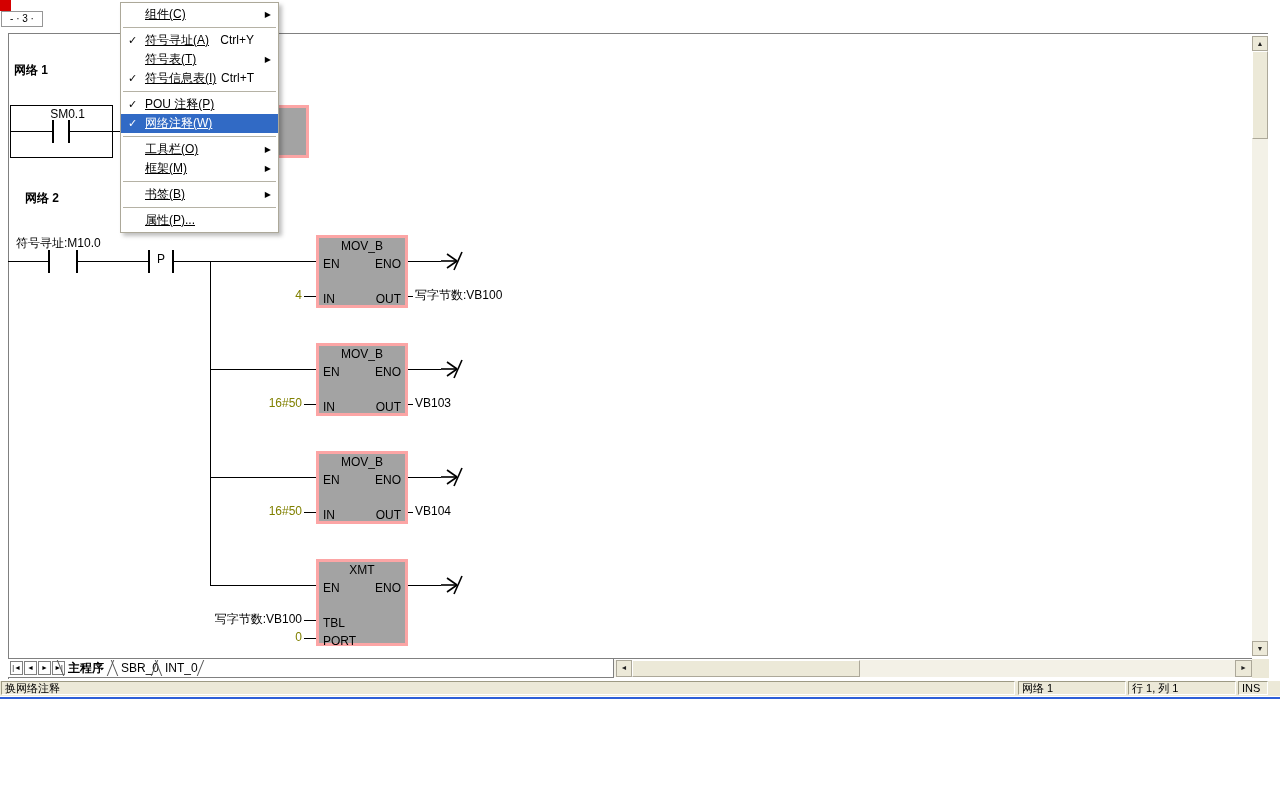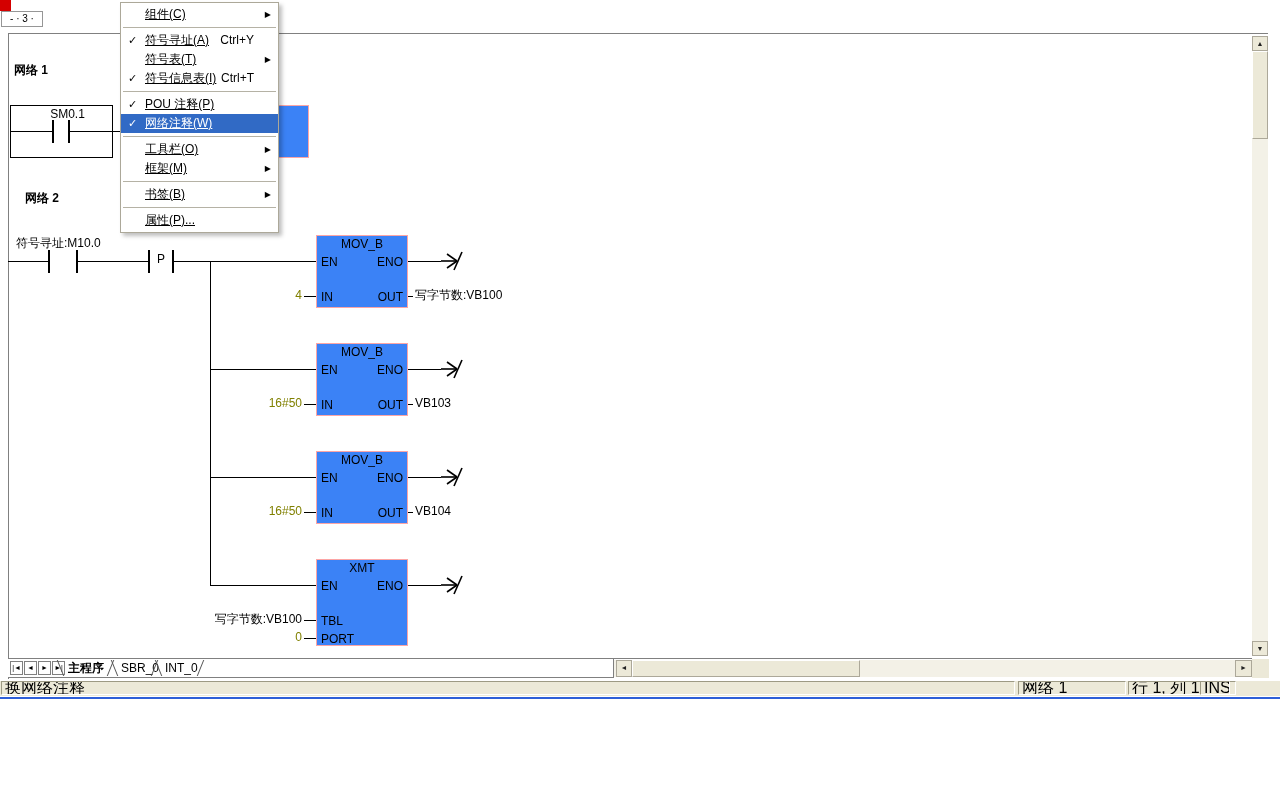--- a/index.html
+++ b/index.html
@@ -10,21 +10,21 @@
   }
   .hline{position:absolute;height:1px;background:#000;}
   .vline{position:absolute;width:1px;background:#000;}
   .cbar{position:absolute;width:2px;height:23px;background:#000;}
   .grayh{position:absolute;height:1px;background:#808080;}
   .grayv{position:absolute;width:1px;background:#808080;}
   .lbl{position:absolute;white-space:nowrap;line-height:13px;}
   .val{color:#808000;text-align:right;}
   .netlbl{font-weight:bold;}
   .selrect{position:absolute;border:1px solid #000;background:transparent;}
-  .fbox{position:absolute;border:1px solid #fca5a5;background:#3b82f6;}
+  .fbox{position:absolute;border:3px solid #fca5a5;background:#a3a3a3;}
   .fbox .btitle{position:absolute;left:0;right:0;top:1px;text-align:center;white-space:nowrap;}
   .fbox .pl{position:absolute;left:4px;line-height:13px;}
   .fbox .pr{position:absolute;right:4px;line-height:13px;}
   .arrow{position:absolute;}
 
   
   #menu{position:absolute;left:120px;top:2px;width:159px;background:#fff;
         border:1px solid #ACA899;padding:2px 0;z-index:60;
         box-shadow:3px 3px 4px rgba(0,0,0,.25);}
   .mi{position:relative;height:19px;line-height:19px;padding-left:24px;white-space:nowrap;text-decoration:underline;}
@@ -44,21 +44,21 @@
   .tr{transform:skewX(-22deg);}
   .tablbl{position:absolute;top:2px;line-height:15px;}
   .sbtn{position:absolute;background:#ECE9D8;border:1px solid #ACA899;text-align:center;color:#222;
         font-size:7px;line-height:14px;}
   .sthumb{position:absolute;background:#ECE9D8;border:1px solid #ACA899;border-top-color:#fff;border-left-color:#fff;}
   .strack{position:absolute;background:#F3F1E7;}
 
   
   #statusbar{position:absolute;left:0;top:681px;width:1280px;height:15px;background:#ECE9D8;}
   .panel{position:absolute;top:0;height:14px;border:1px solid;border-color:#9D9A84 #FFF #FFF #9D9A84;
-         font-size:16px;line-height:12px;padding:0 3px;overflow:hidden;white-space:nowrap;background:#ECE9D8;}
+         font-size:11px;line-height:12px;padding:0 3px;overflow:hidden;white-space:nowrap;background:#ECE9D8;}
   #winborder{position:absolute;left:0;top:697px;width:1280px;height:2px;background:#2E5FD8;}
 
   #zoombox{position:absolute;left:1px;top:11px;width:42px;height:16px;border:1px solid #969696;
            background:#fff;font-size:10px;line-height:14px;text-align:center;}
   #redicon{position:absolute;left:0;top:0;width:11px;height:11px;background:#D40000;}
 </style>
 </head>
 <body>
 
 <div id="redicon"></div>
@@ -245,15 +245,15 @@
 
 <div class="strack" style="left:1252px;top:36px;width:16px;height:620px;"></div>
 <span class="sbtn" style="left:1252px;top:36px;width:16px;height:15px;line-height:13px;">▲</span>
 <div class="sthumb" style="left:1252px;top:51px;width:16px;height:88px;"></div>
 <span class="sbtn" style="left:1252px;top:641px;width:16px;height:15px;line-height:13px;">▼</span>
 
 <div id="statusbar">
   <div class="panel" style="left:1px;width:1014px;">换网络注释</div>
   <div class="panel" style="left:1018px;width:108px;">网络 1</div>
   <div class="panel" style="left:1128px;width:108px;">行 1, 列 1</div>
-  <div class="panel" style="left:1200px;width:30px;">INS</div>
+  <div class="panel" style="left:1238px;width:30px;">INS</div>
 </div>
 <div id="winborder"></div>
 
 </body></html>

